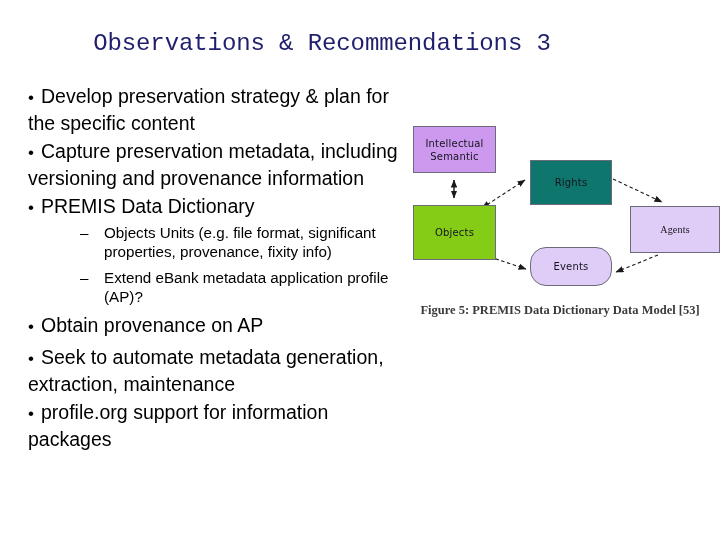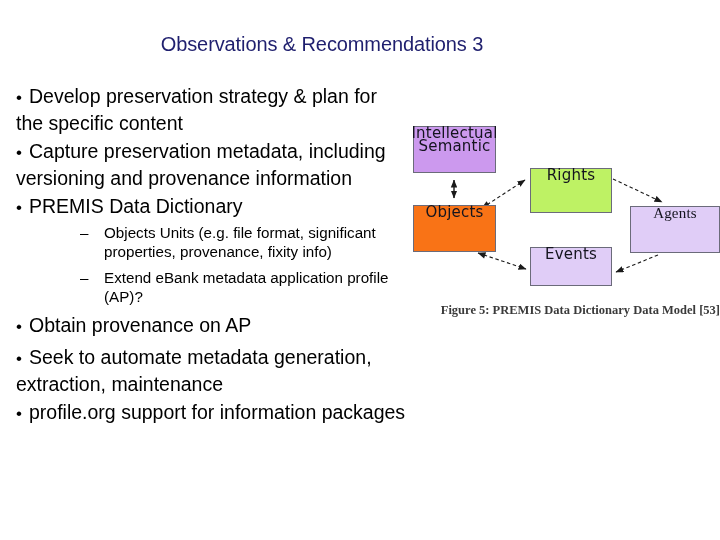--- a/index.html
+++ b/index.html
@@ -22,40 +22,40 @@
     background: #ffffff;
   }
 
   
   #slide-title {
     position: absolute;
     left: 0;
     top: 27px;
     width: 644px;
     text-align: center;
-    font-size: 20px;
+    font-size: 24px;
     line-height: 34px;
     color: #1f1f6e;
-    font-family: Liberation Sans, sans-serif;
+    font-family: Liberation Mono, monospace;
     letter-spacing: -0.1px;
     white-space: nowrap;
   }
 
   
   #body-column {
     position: absolute;
     left: 12px;
     top: 84px;
     width: 396px;
   }
   .bullet-l1 {
     font-size: 19.5px;
     line-height: 25.5px;
     color: #000000;
-    margin: 0 0 1px 4px;
+    margin: 0 0 1px 16px;
     text-indent: 0;
     padding-left: 0;
   }
   .bullet-l1 .marker {
     display: inline-block;
     width: 13px;
     font-size: 17px;
     line-height: 25.5px;
   }
   .bullet-l1 .txt {
@@ -93,63 +93,64 @@
     position: absolute;
     left: 0; top: 0;
     width: 320px;
     height: 185px;
   }
   .node {
     position: absolute;
     box-sizing: border-box;
     border: 1px solid #6b6b7a;
     display: flex;
-    align-items: flex-start;
+    align-items: center;
     justify-content: center;
     text-align: center;
     font-family: "DejaVu Sans", sans-serif;
-    font-size: 15px;
+    font-size: 10px;
     line-height: 13px;
     color: #14141e;
     letter-spacing: 0.2px;
   }
   #node-intellectual-entities {
     left: 13px;  top: 14px;  width: 83px;  height: 47px;
     background: #cc99ee;
   }
   #node-objects {
-    left: 13px;  top: 93px;  width: 83px;  height: 47px;
-    background: #f97316;
+    left: 13px;  top: 93px;  width: 83px;  height: 55px;
+    background: #84cc16;
   }
   #node-rights {
-    left: 130px; top: 56px;  width: 82px;  height: 45px;
-    background: #bef264;
+    left: 130px; top: 48px;  width: 82px;  height: 45px;
+    background: #0f766e;
   }
   #node-events {
     left: 130px; top: 135px; width: 82px;  height: 39px;
     background: #e0cdf7;
+    border-radius: 16px;
   }
   #node-agents {
     left: 230px; top: 94px;  width: 90px;  height: 47px;
     background: #e0cdf7;
     font-family: Liberation Serif, serif;
   }
   #arrows-svg {
     position: absolute;
     left: 0; top: 0;
     width: 320px;
     height: 185px;
     overflow: visible;
   }
   #figure-caption {
     position: absolute;
     left: 0;
     top: 190px;
     width: 320px;
-    text-align: right;
+    text-align: center;
     font-family: "Liberation Serif", serif;
     font-weight: bold;
     font-size: 12.5px;
     line-height: 16px;
     color: #3a3a3a;
     white-space: nowrap;
   }
 </style>
 </head>
 <body>

